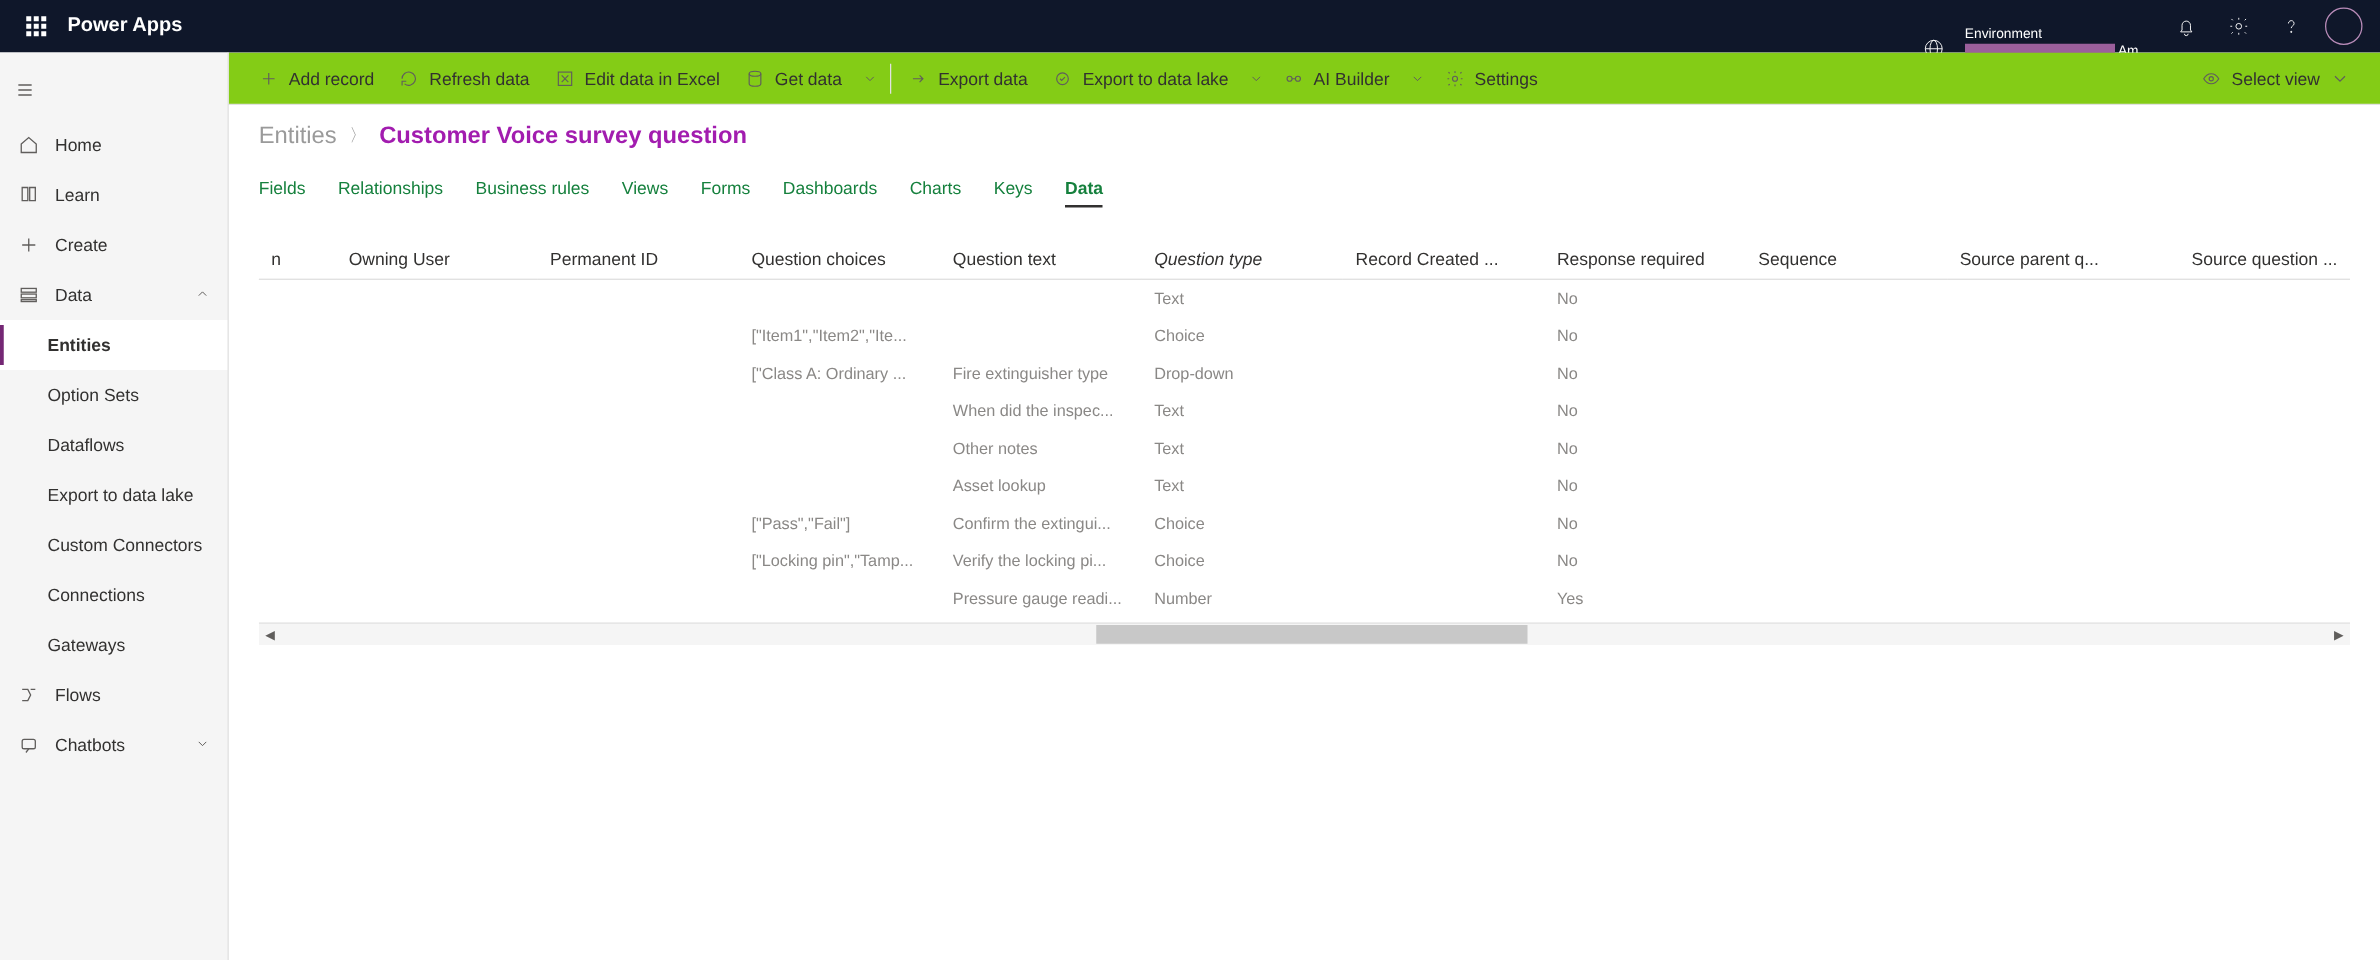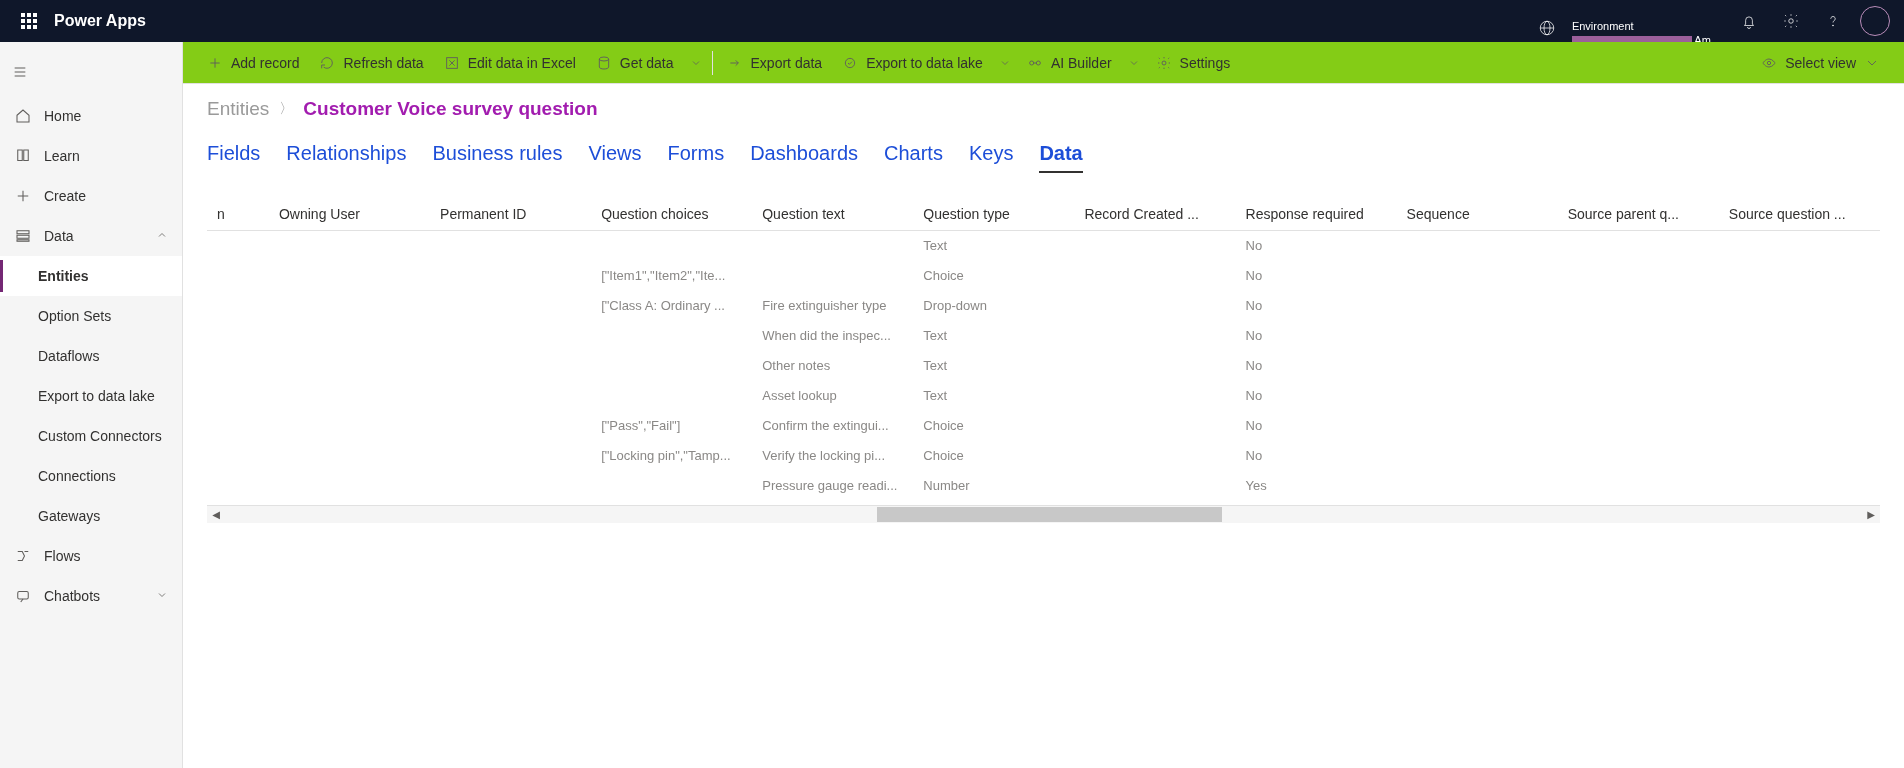--- a/index.html
+++ b/index.html
@@ -5,21 +5,21 @@
 * { margin:0; padding:0; box-sizing:border-box; font-family:"Segoe UI",Arial,sans-serif; }
 body { background:#fff; overflow:hidden; width:1904px; height:768px; }
 
 
 .header { height:42px; background:#0f172a; display:flex; align-items:center; color:#fff; padding:0 8px; }
 .waffle { width:42px; height:42px; display:flex; align-items:center; justify-content:center; cursor:pointer; }
 .waffle-dots { display:grid; grid-template-columns:repeat(3,4px); grid-template-rows:repeat(3,4px); gap:2px; }
 .waffle-dots span { width:4px; height:4px; background:#fff; }
 .app-title { font-size:16px; font-weight:600; margin-left:4px; }
 .header-spacer { flex:1; }
-.env-block { display:flex; align-items:flex-start; gap:16px; margin-right:8px;margin-top:25px; }
+.env-block { display:flex; align-items:flex-end; gap:16px; margin-right:8px;margin-top:25px; }
 .env-text { font-size:11px; line-height:14px; }
 .env-text .env-label { display:block; }
 .env-redact { display:inline-block; width:120px; height:12px; background:#9b5f9b; margin-top:1px; vertical-align:middle; }
 .hdr-icon { width:42px; height:42px; display:flex; align-items:center; justify-content:center; cursor:pointer; }
 .hdr-icon svg { width:18px; height:18px; stroke:#fff; fill:none; }
 .avatar { width:30px; height:30px; border-radius:50%; border:1px solid #b98cb9; margin:0 6px; }
 
 
 .shell { display:flex; height:calc(768px - 42px); }
 
@@ -42,21 +42,21 @@
 .cmd-chev { width:24px; display:flex; align-items:center; justify-content:center; cursor:pointer; }
 .cmd-spacer { flex:1; }
 
 
 .content { padding:14px 24px 0 24px; flex:1; display:flex; flex-direction:column; overflow:hidden; }
 .breadcrumb { display:flex; align-items:center; gap:10px; font-size:19px; margin-bottom:16px; }
 .breadcrumb .bc-parent { color:#9a9a9a; }
 .breadcrumb .bc-sep { color:#9a9a9a; font-size:14px; }
 .breadcrumb .bc-current { color:#a21caf; font-weight:600; }
 .tabs { display:flex; gap:26px; border-bottom:1px solid transparent; margin-bottom:24px; }
-.tab { font-size:20px; color:#1d4ed8; padding:6px 0; cursor:pointer; }
+.tab { font-size:14px; color:#15803d; padding:6px 0; cursor:pointer; }
 .tab.active { border-bottom:2px solid #323130; font-weight:600; }
 
 
 .table-wrap { flex:1; overflow:hidden; display:flex; flex-direction:column; position:relative; }
 .table { width:100%; border-collapse:collapse; table-layout:fixed; }
 .table th { text-align:left; font-size:14px; font-weight:400; color:#323130; padding:8px 10px; border-bottom:1px solid #e1e1e1; white-space:nowrap; overflow:hidden; text-overflow:ellipsis; }
 .table td { font-size:13px; color:#8a8886; padding:6px 10px; white-space:nowrap; overflow:hidden; text-overflow:ellipsis; height:30px; }
 .hscroll { height:18px; border-top:1px solid #e1e1e1; background:#f5f5f5; position:relative; margin-top:4px; }
 .hscroll .thumb { position:absolute; left:670px; top:1px; height:15px; width:345px; background:#c8c8c8; }
 .hscroll .arrow { position:absolute; top:0; width:18px; height:18px; display:flex; align-items:center; justify-content:center; font-size:10px; color:#605e5c; cursor:pointer; }
@@ -310,26 +310,26 @@
 
       <div class="table-wrap">
         <table class="table">
           <thead>
               <tr id="thead-row">
                 <th style="width: 50px;">n</th>
                 <th style="width: 130px;">Owning User</th>
                 <th style="width: 130px;">Permanent ID</th>
                 <th style="width: 130px;">Question choices</th>
                 <th style="width: 130px;">Question text</th>
-                <th style="width: 130px;">Question type</th>
+                <th style="width: 130px; font-style: italic;">Question type</th>
                 <th style="width: 130px;">Record Created ...</th>
                 <th style="width: 130px;">Response required</th>
                 <th style="width: 130px;">Sequence</th>
                 <th style="width: 130px;">Source parent q...</th>
-                <th style="width: 130px;">Source question ...</th>
+                <th style="width: 130px; text-align: right;">Source question ...</th>
               </tr>
             </thead>
           <tbody id="tbody">
               <tr>
                 <td></td>
                 <td></td>
                 <td></td>
                 <td></td>
                 <td></td>
                 <td>Text</td>

